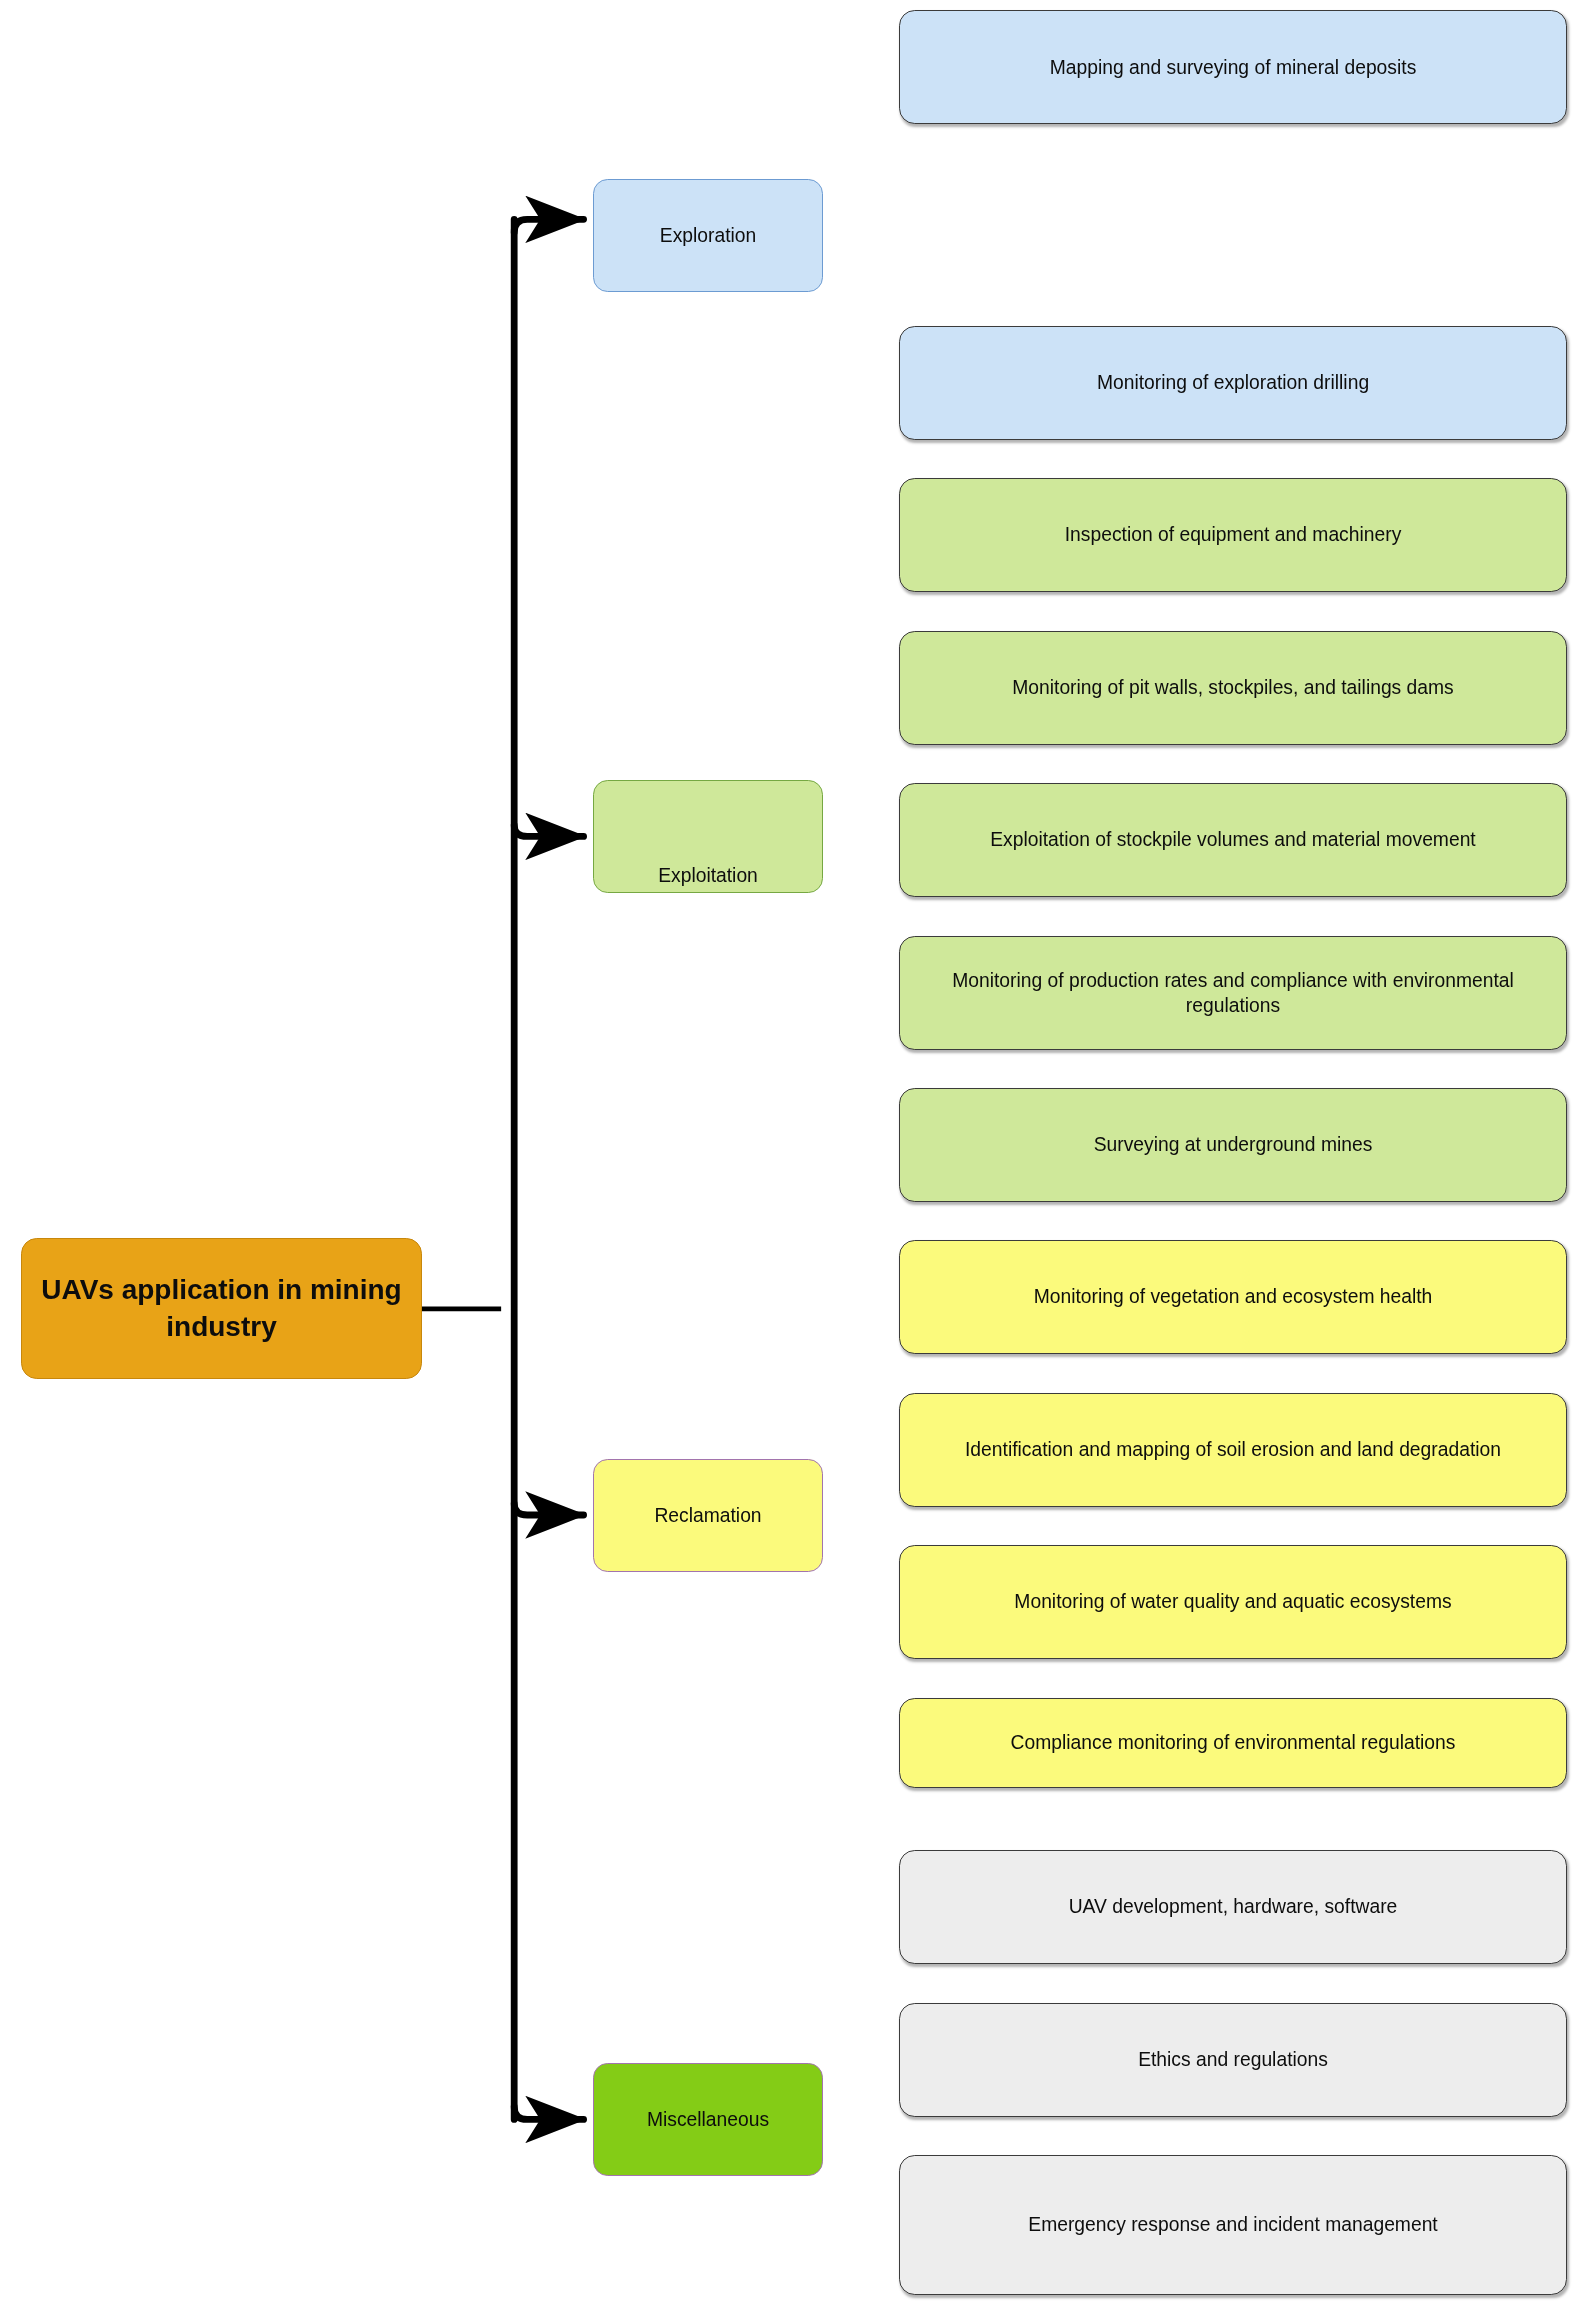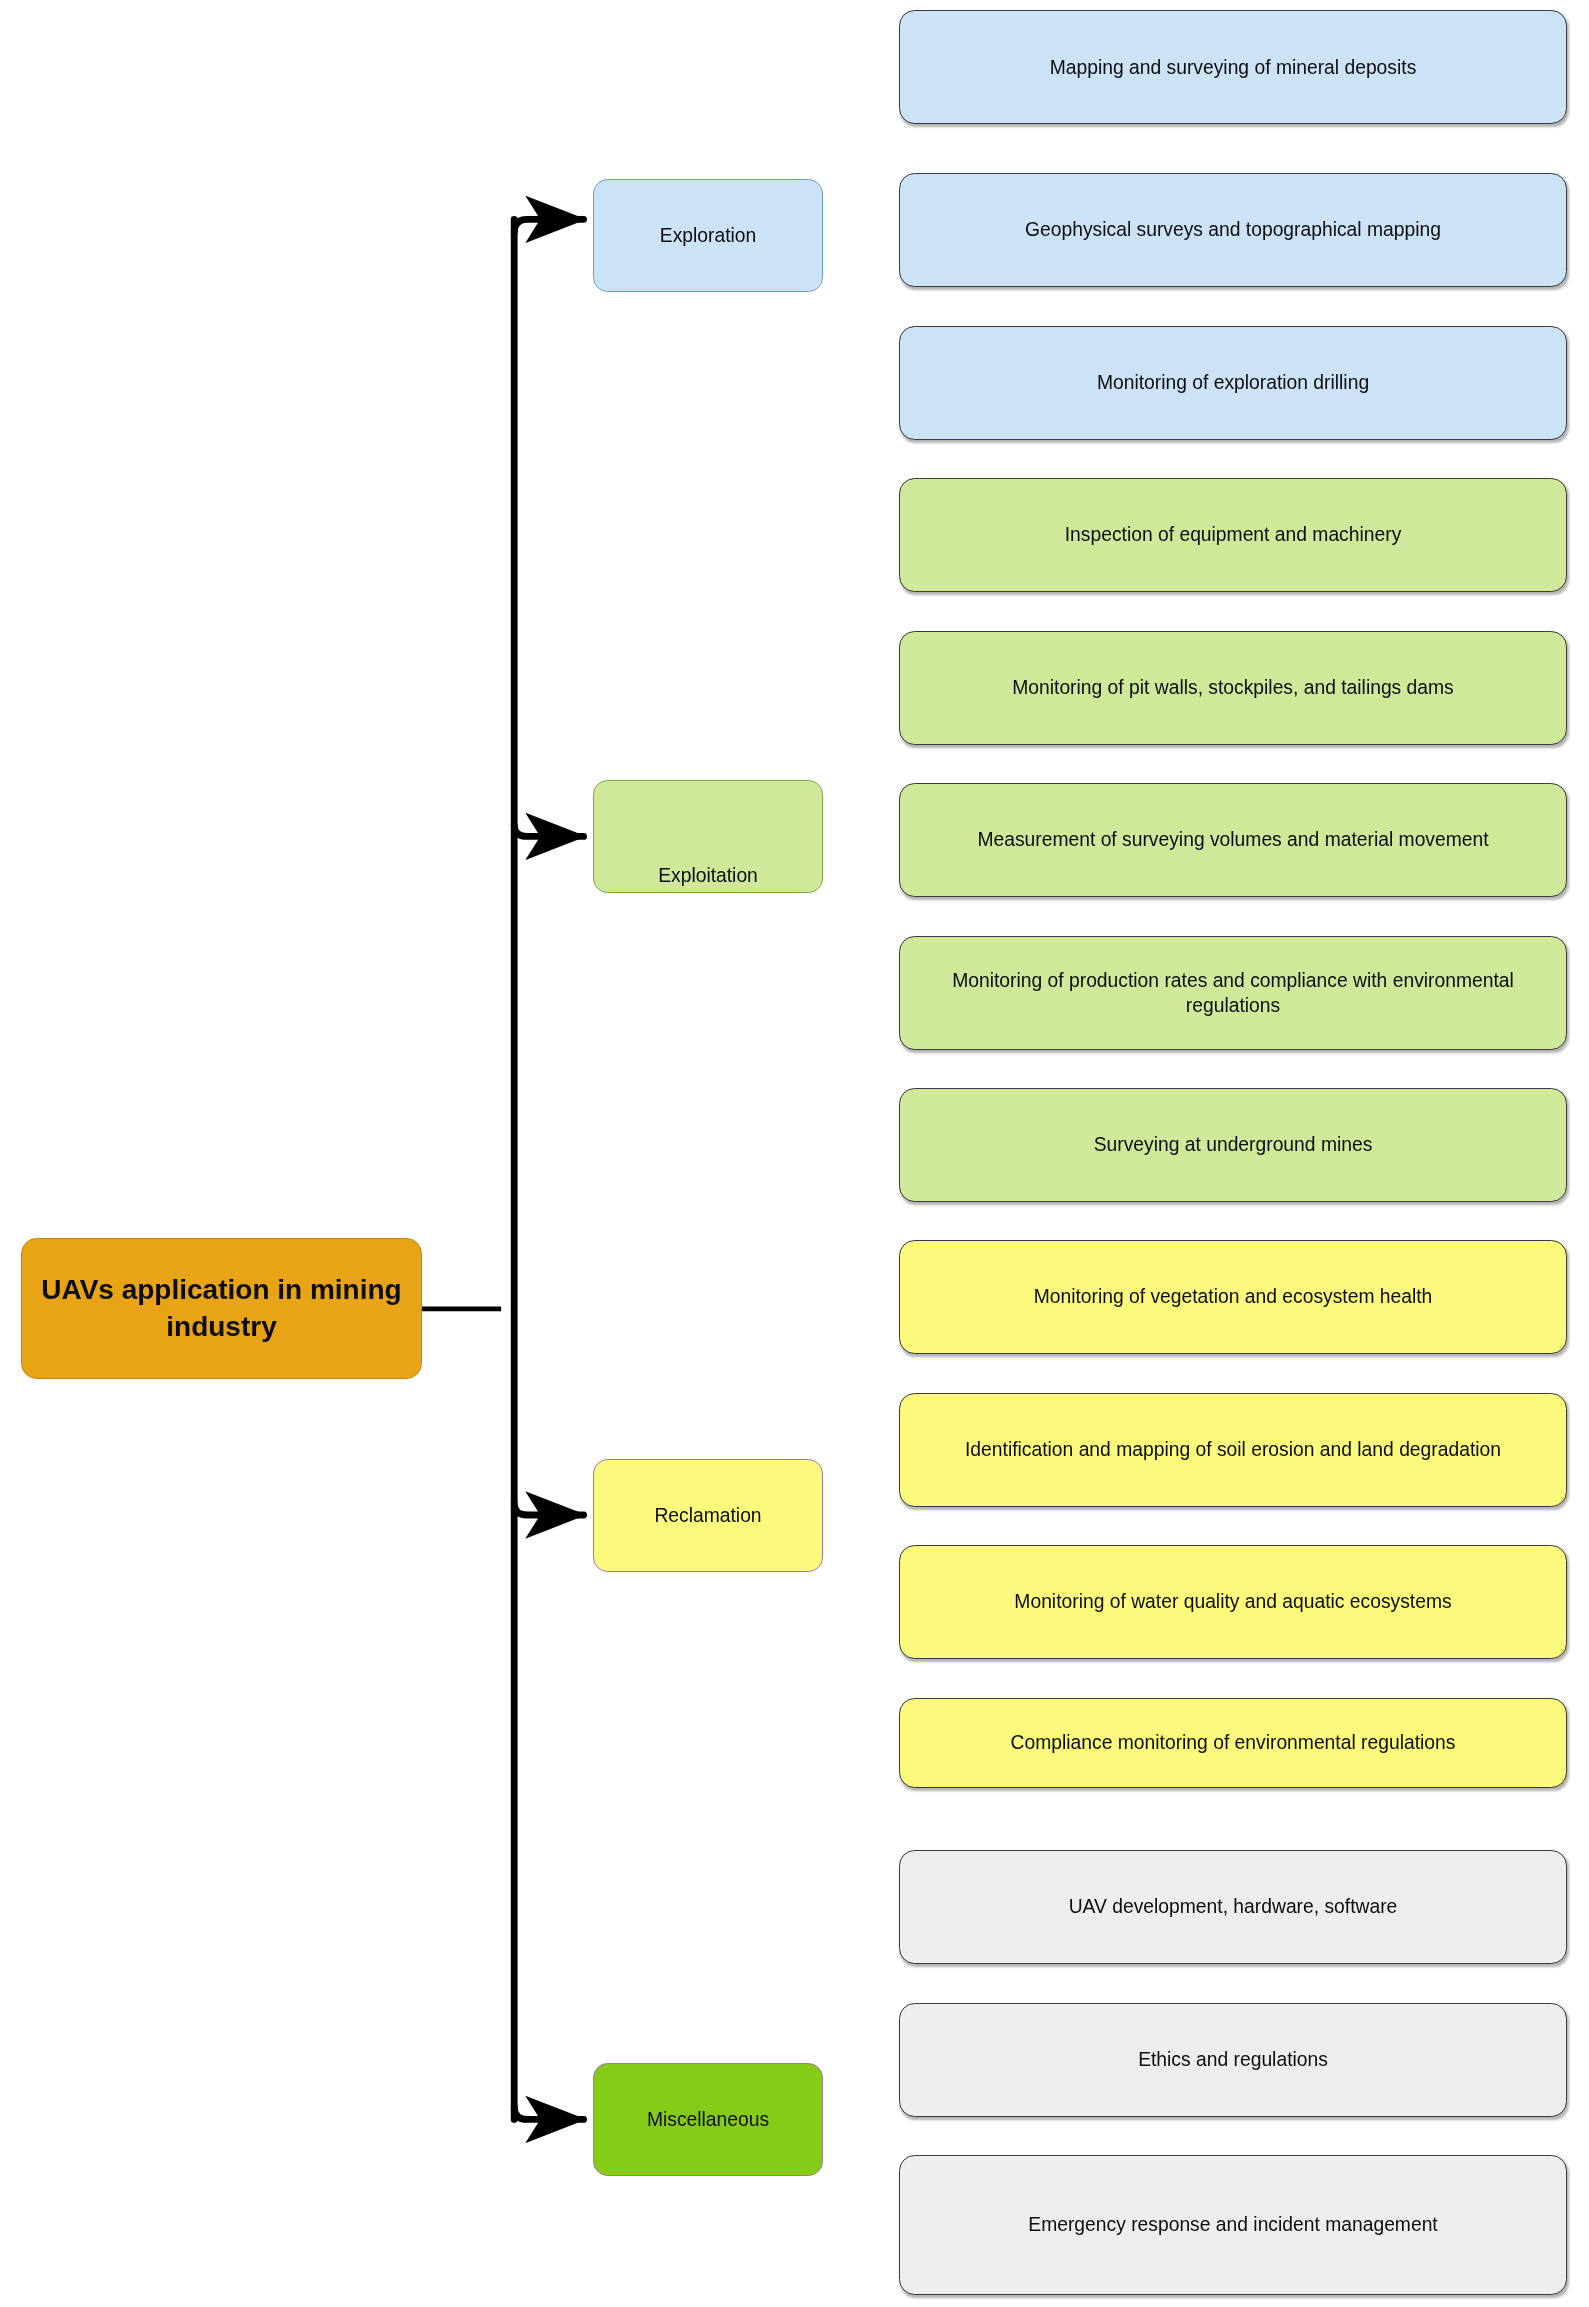--- a/index.html
+++ b/index.html
@@ -121,43 +121,39 @@
   <div class="node cat" style="left:593px; top:2063px; width:230px; height:113px;
               background:#84cc16; border-color:#a274ad;">
     <span class="label">Miscellaneous</span>
   </div>
 
   <div class="node leaf" style="left:899px; top:10.4px; width:668px; height:114px;
               background:#cce2f7; border-color:#3b3b3b;">
     <span class="label">Mapping and surveying of mineral deposits</span>
   </div>
 
-  <div class="node leaf" style="left:899px; top:173px; width:668px; height:114px;
-              background:#cce2f7; border-color:#3b3b3b;">
-    <span class="label">Geophysical surveys and topographical mapping</span>
-  </div>
 
   <div class="node leaf" style="left:899px; top:326px; width:668px; height:114px;
               background:#cce2f7; border-color:#3b3b3b;">
     <span class="label">Monitoring of exploration drilling</span>
   </div>
 
   <div class="node leaf" style="left:899px; top:478px; width:668px; height:114px;
               background:#cfe89a; border-color:#3b3b3b;">
     <span class="label">Inspection of equipment and machinery</span>
   </div>
 
   <div class="node leaf" style="left:899px; top:631px; width:668px; height:114px;
               background:#cfe89a; border-color:#3b3b3b;">
     <span class="label">Monitoring of pit walls, stockpiles, and tailings dams</span>
   </div>
 
   <div class="node leaf" style="left:899px; top:783px; width:668px; height:114px;
               background:#cfe89a; border-color:#3b3b3b;">
-    <span class="label">Measurement of surveying volumes and material movement</span>
+    <span class="label">Exploitation of stockpile volumes and material movement</span>
   </div>
 
   <div class="node leaf" style="left:899px; top:936px; width:668px; height:114px;
               background:#cfe89a; border-color:#3b3b3b;">
     <span class="label">Monitoring of production rates and compliance with environmental regulations</span>
   </div>
 
   <div class="node leaf" style="left:899px; top:1088px; width:668px; height:114px;
               background:#cfe89a; border-color:#3b3b3b;">
     <span class="label">Surveying at underground mines</span>

